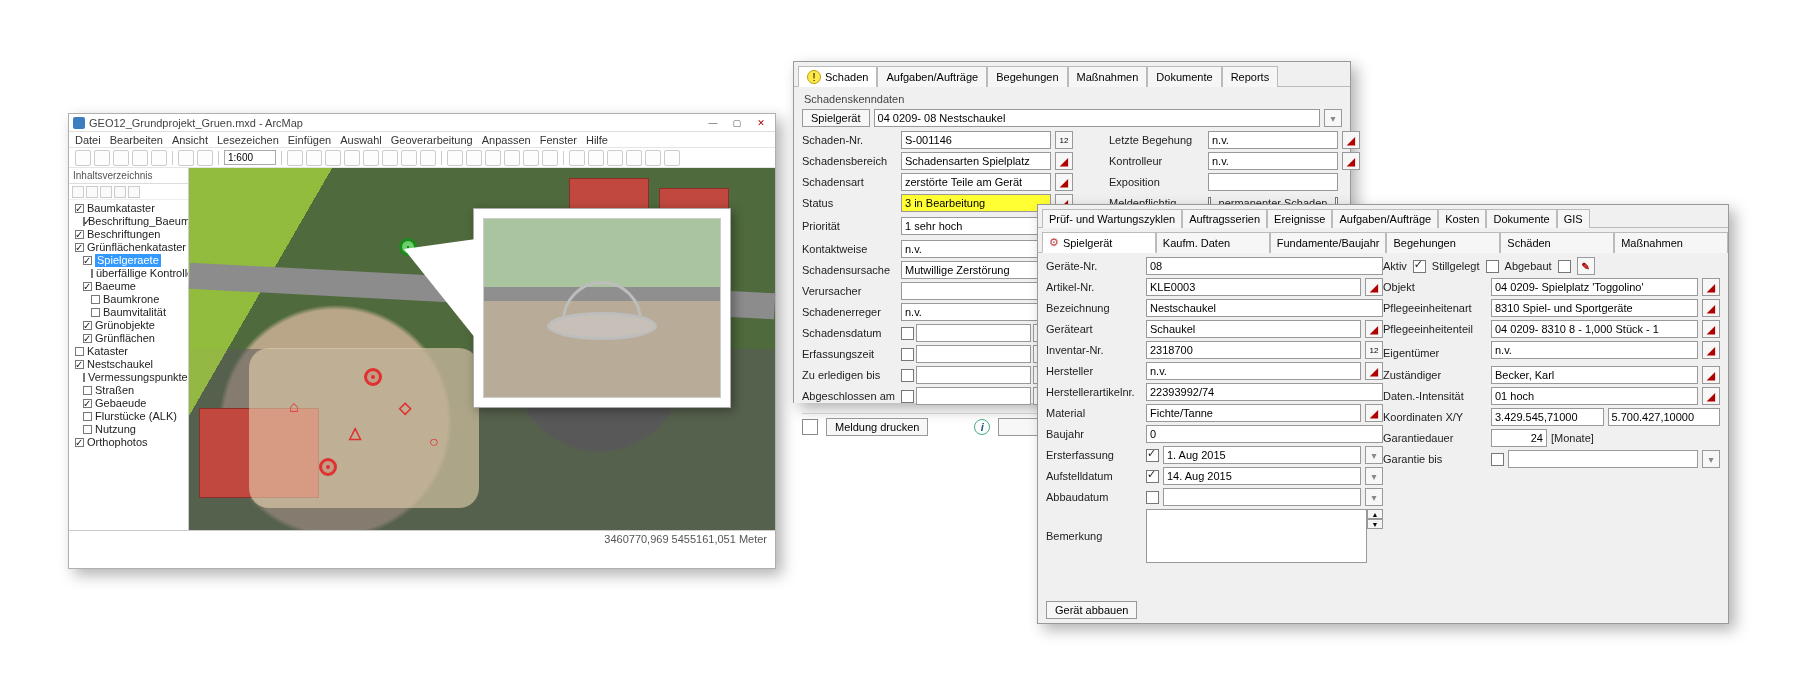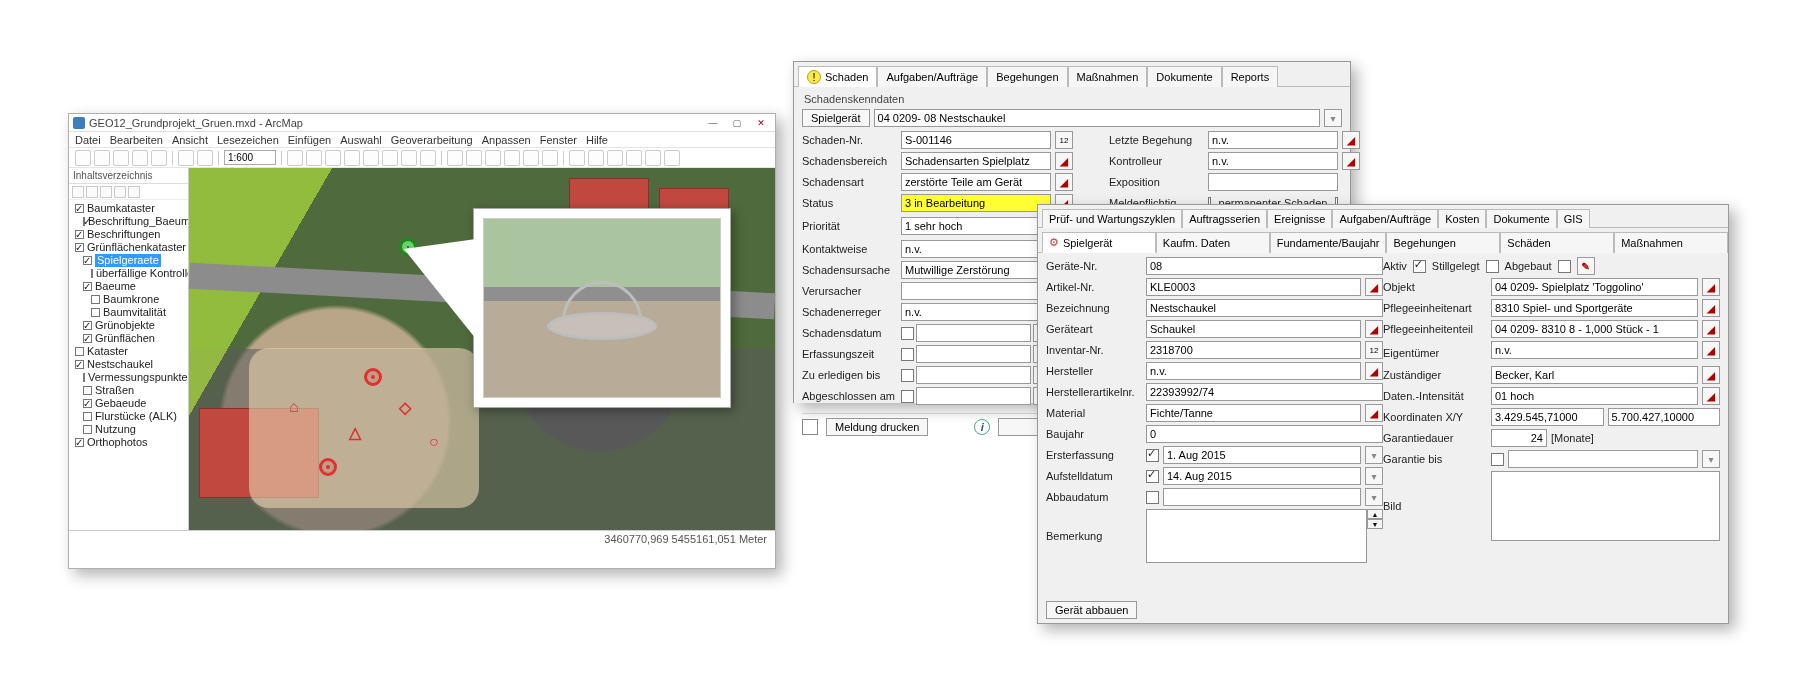--- a/index.html
+++ b/index.html
@@ -578,23 +578,19 @@
             <span class="lbl" style="width: 104px;">Garantiedauer</span>
             <input class="inp" value="24" style="width: 56px; text-align: right;">
             <span class="lbl">[Monate]</span>
           </div>
           <div style="display: flex; gap: 4px; align-items: center; margin-bottom: 3px;">
             <span class="lbl" style="width: 104px;">Garantie bis</span>
             <span class="chk2"></span>
             <input class="inp" style="flex: 1 1 0%;">
             <span class="btnico grey">▾</span>
           </div>
-          <div style="display: flex; gap: 4px; align-items: center; margin-bottom: 3px;">
-            <span class="lbl" style="width: 104px;">Bild</span>
-            <div style="flex: 1 1 0%; height: 70px; border: 1px solid rgb(153, 153, 153); background: rgb(255, 255, 255);"></div>
-          </div>
         </div>
     </div>
     <div class="footerbtn">
       <button class="bigbtn">Gerät abbauen</button>
     </div>
   </div>
 </div>
 
 </body></html>

